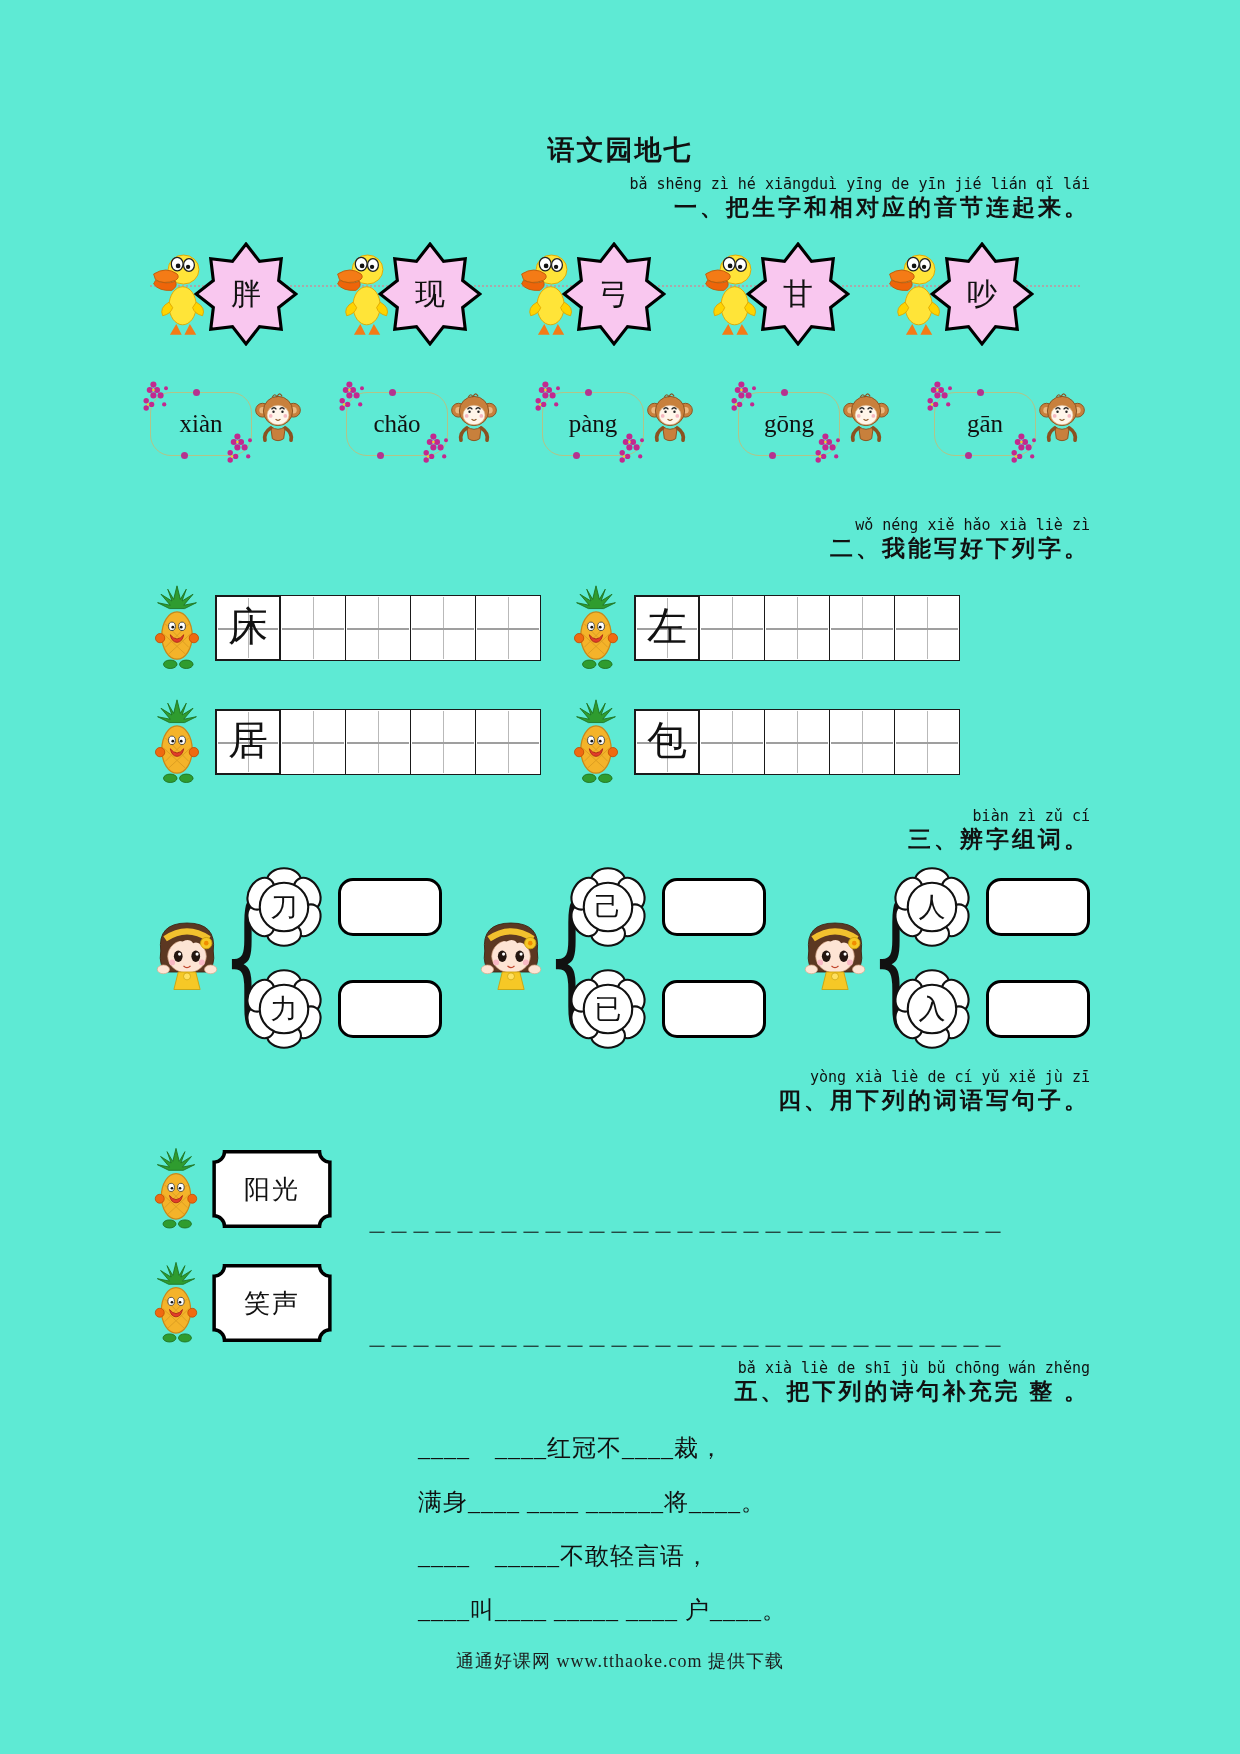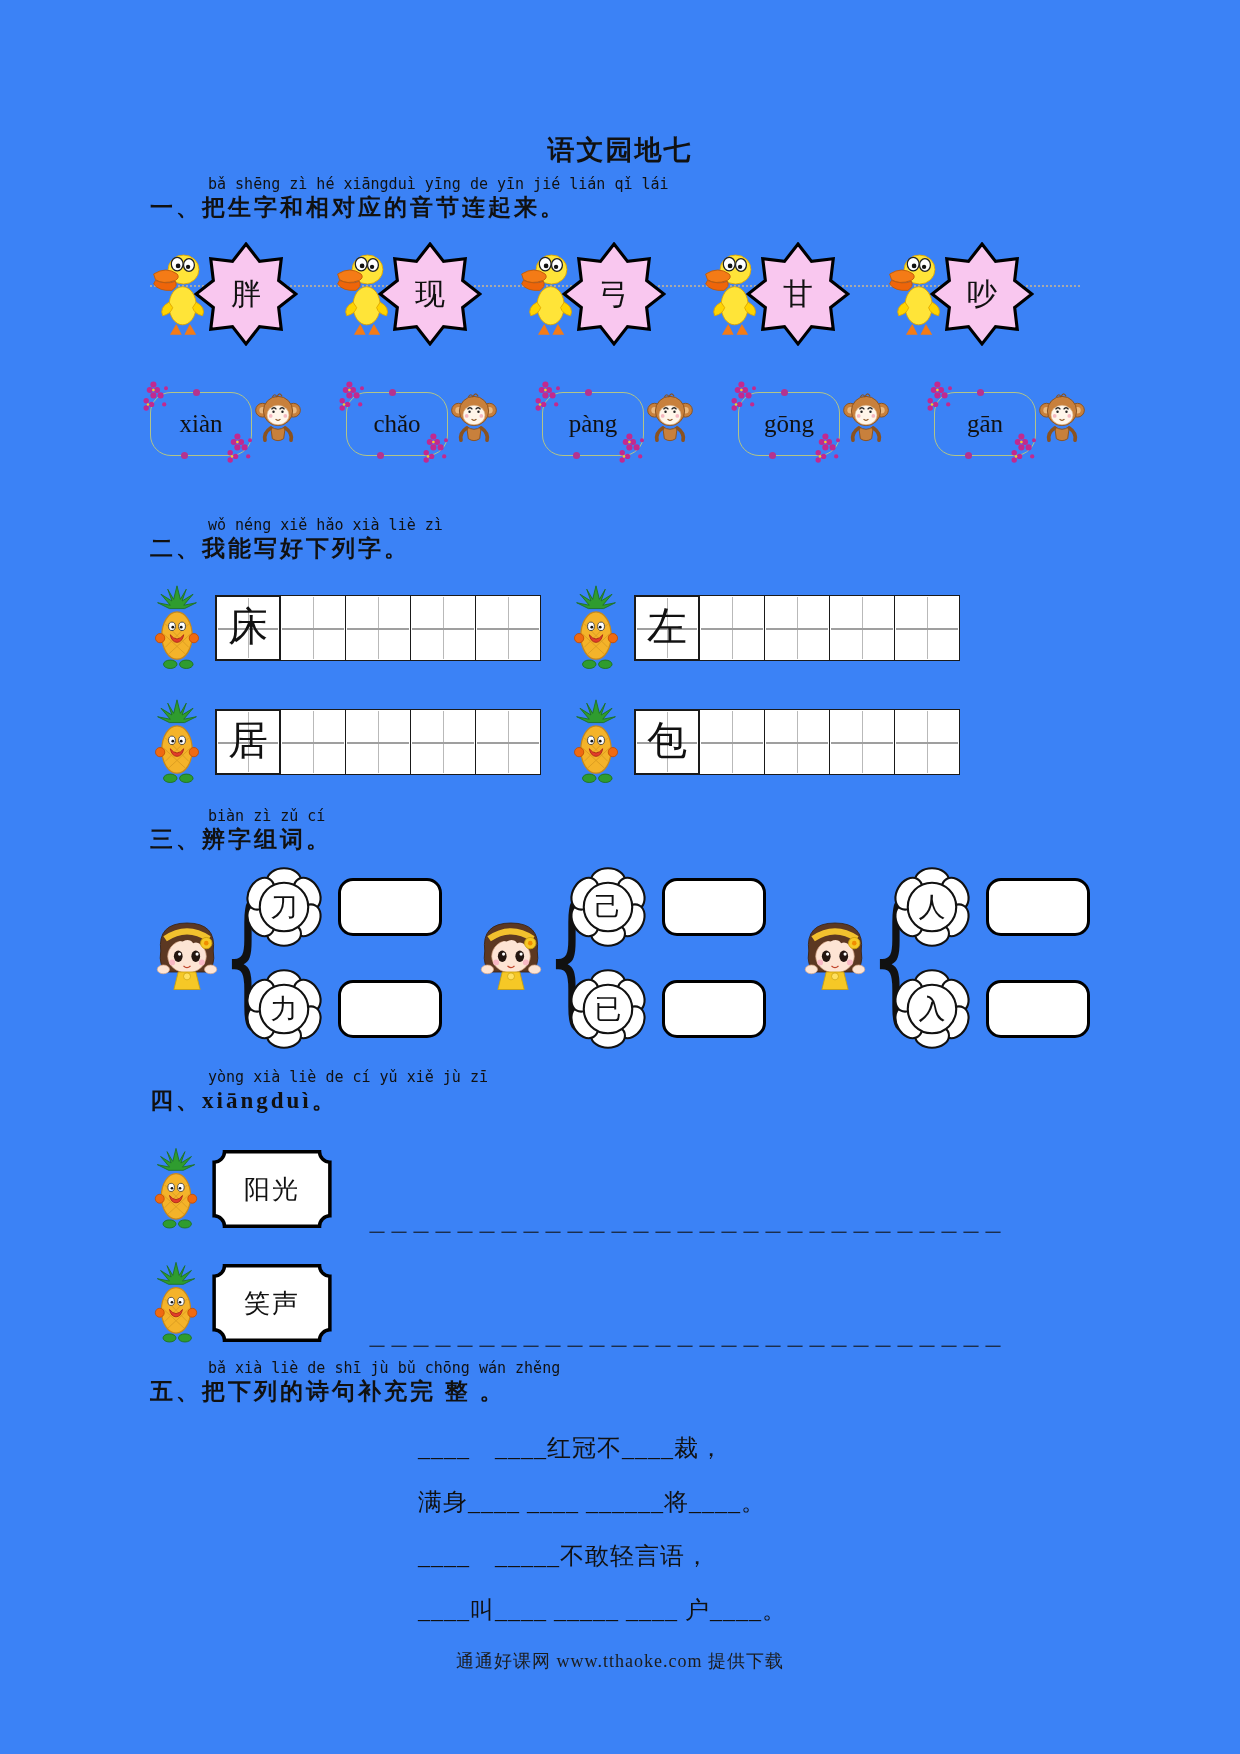--- a/index.html
+++ b/index.html
@@ -1,23 +1,23 @@
 <!DOCTYPE html>
 <html><head>
 <meta charset="utf-8">
 <style>
   * { margin:0; padding:0; box-sizing:border-box; }
   html,body { background:#fff; }
   body { font-family:"Liberation Serif","DejaVu Serif",serif; color:#111; }
-  .page { position:relative; width:1240px; height:1754px; margin:0 auto; background:#3b82f6;
+  .page { position:relative; width:1240px; height:1754px; margin:0 auto; background:#5eead4;
           padding:132px 150px 0 150px; overflow:hidden; }
 
   .doc-title { text-align:center; font-size:27px; font-weight:bold; letter-spacing:2px; }
 
-  .sect-head { margin-top:8px; }
+  .sect-head { margin-top:8px;text-align:right; }
   .pinyin-line { font-family:"DejaVu Sans Mono",monospace; font-size:15px; letter-spacing:0px;
                  margin-left:58px; line-height:17px; white-space:nowrap; }
   .sect-title { font-size:23px; font-weight:bold; letter-spacing:3px; line-height:30px; }
 
   
   .ducks-row { position:relative; display:flex; gap:36px; margin-top:12px; height:118px; align-items:center; }
   .dotline { position:absolute; left:0; right:10px; top:50px; border-top:2px dotted #a9a9a9; z-index:0; }
   .duck-unit { position:relative; display:flex; align-items:center; z-index:1; }
   .star-badge { position:relative; width:104px; height:104px; margin-left:-14px; flex:none; }
   .star-badge svg { position:absolute; inset:0; width:100%; height:100%; }
@@ -489,21 +489,21 @@
             <span class="fchar">入</span>
           </div>
           <div class="ansbox"></div>
         </div>
       </div>
     </div>
   </div>
 
   <div class="sect-head" style="margin-top:20px">
     <div class="pinyin-line">yòng xià liè de cí yǔ xiě jù zī</div>
-    <div class="sect-title">四、xiāngduì。</div>
+    <div class="sect-title">四、用下列的词语写句子。</div>
   </div>
 
   <div class="word-row">
     <svg class="ico mascot" width="52" height="88">
         <use href="#sym-pine"></use>
       </svg>
     <div class="plaque">
       <svg viewBox="0 0 120 80">
           <use href="#sym-plaque"></use>
         </svg>

